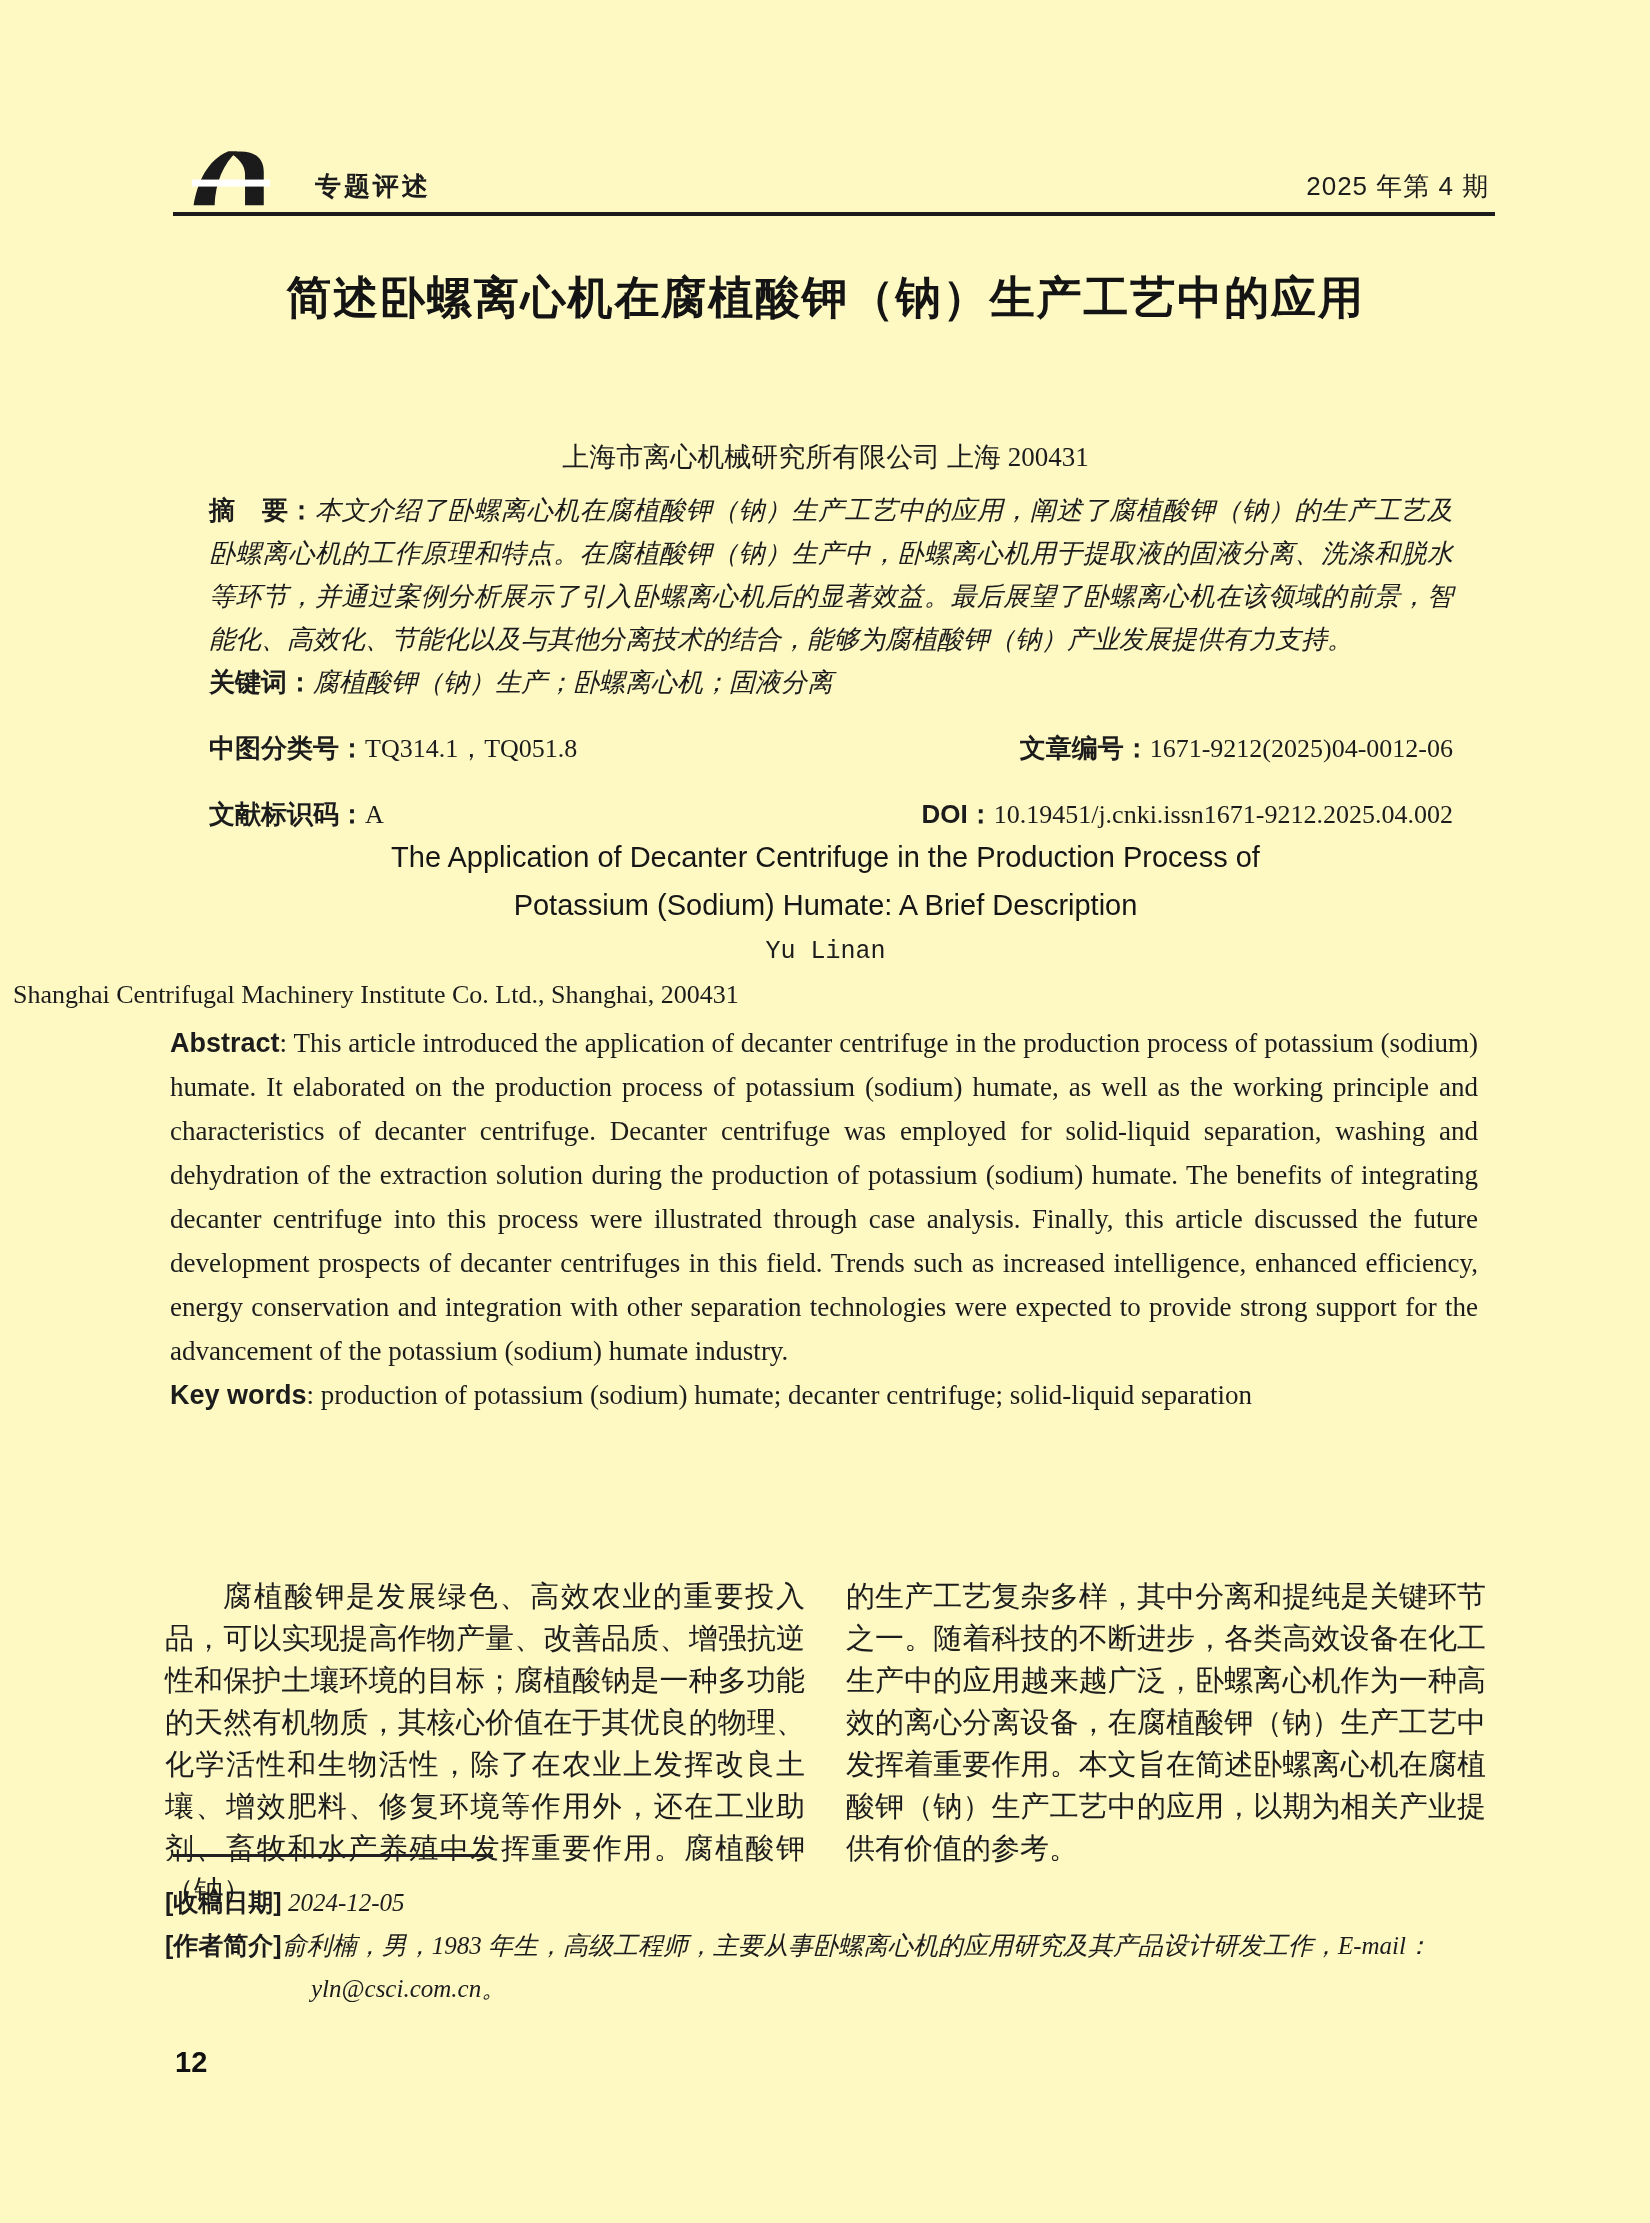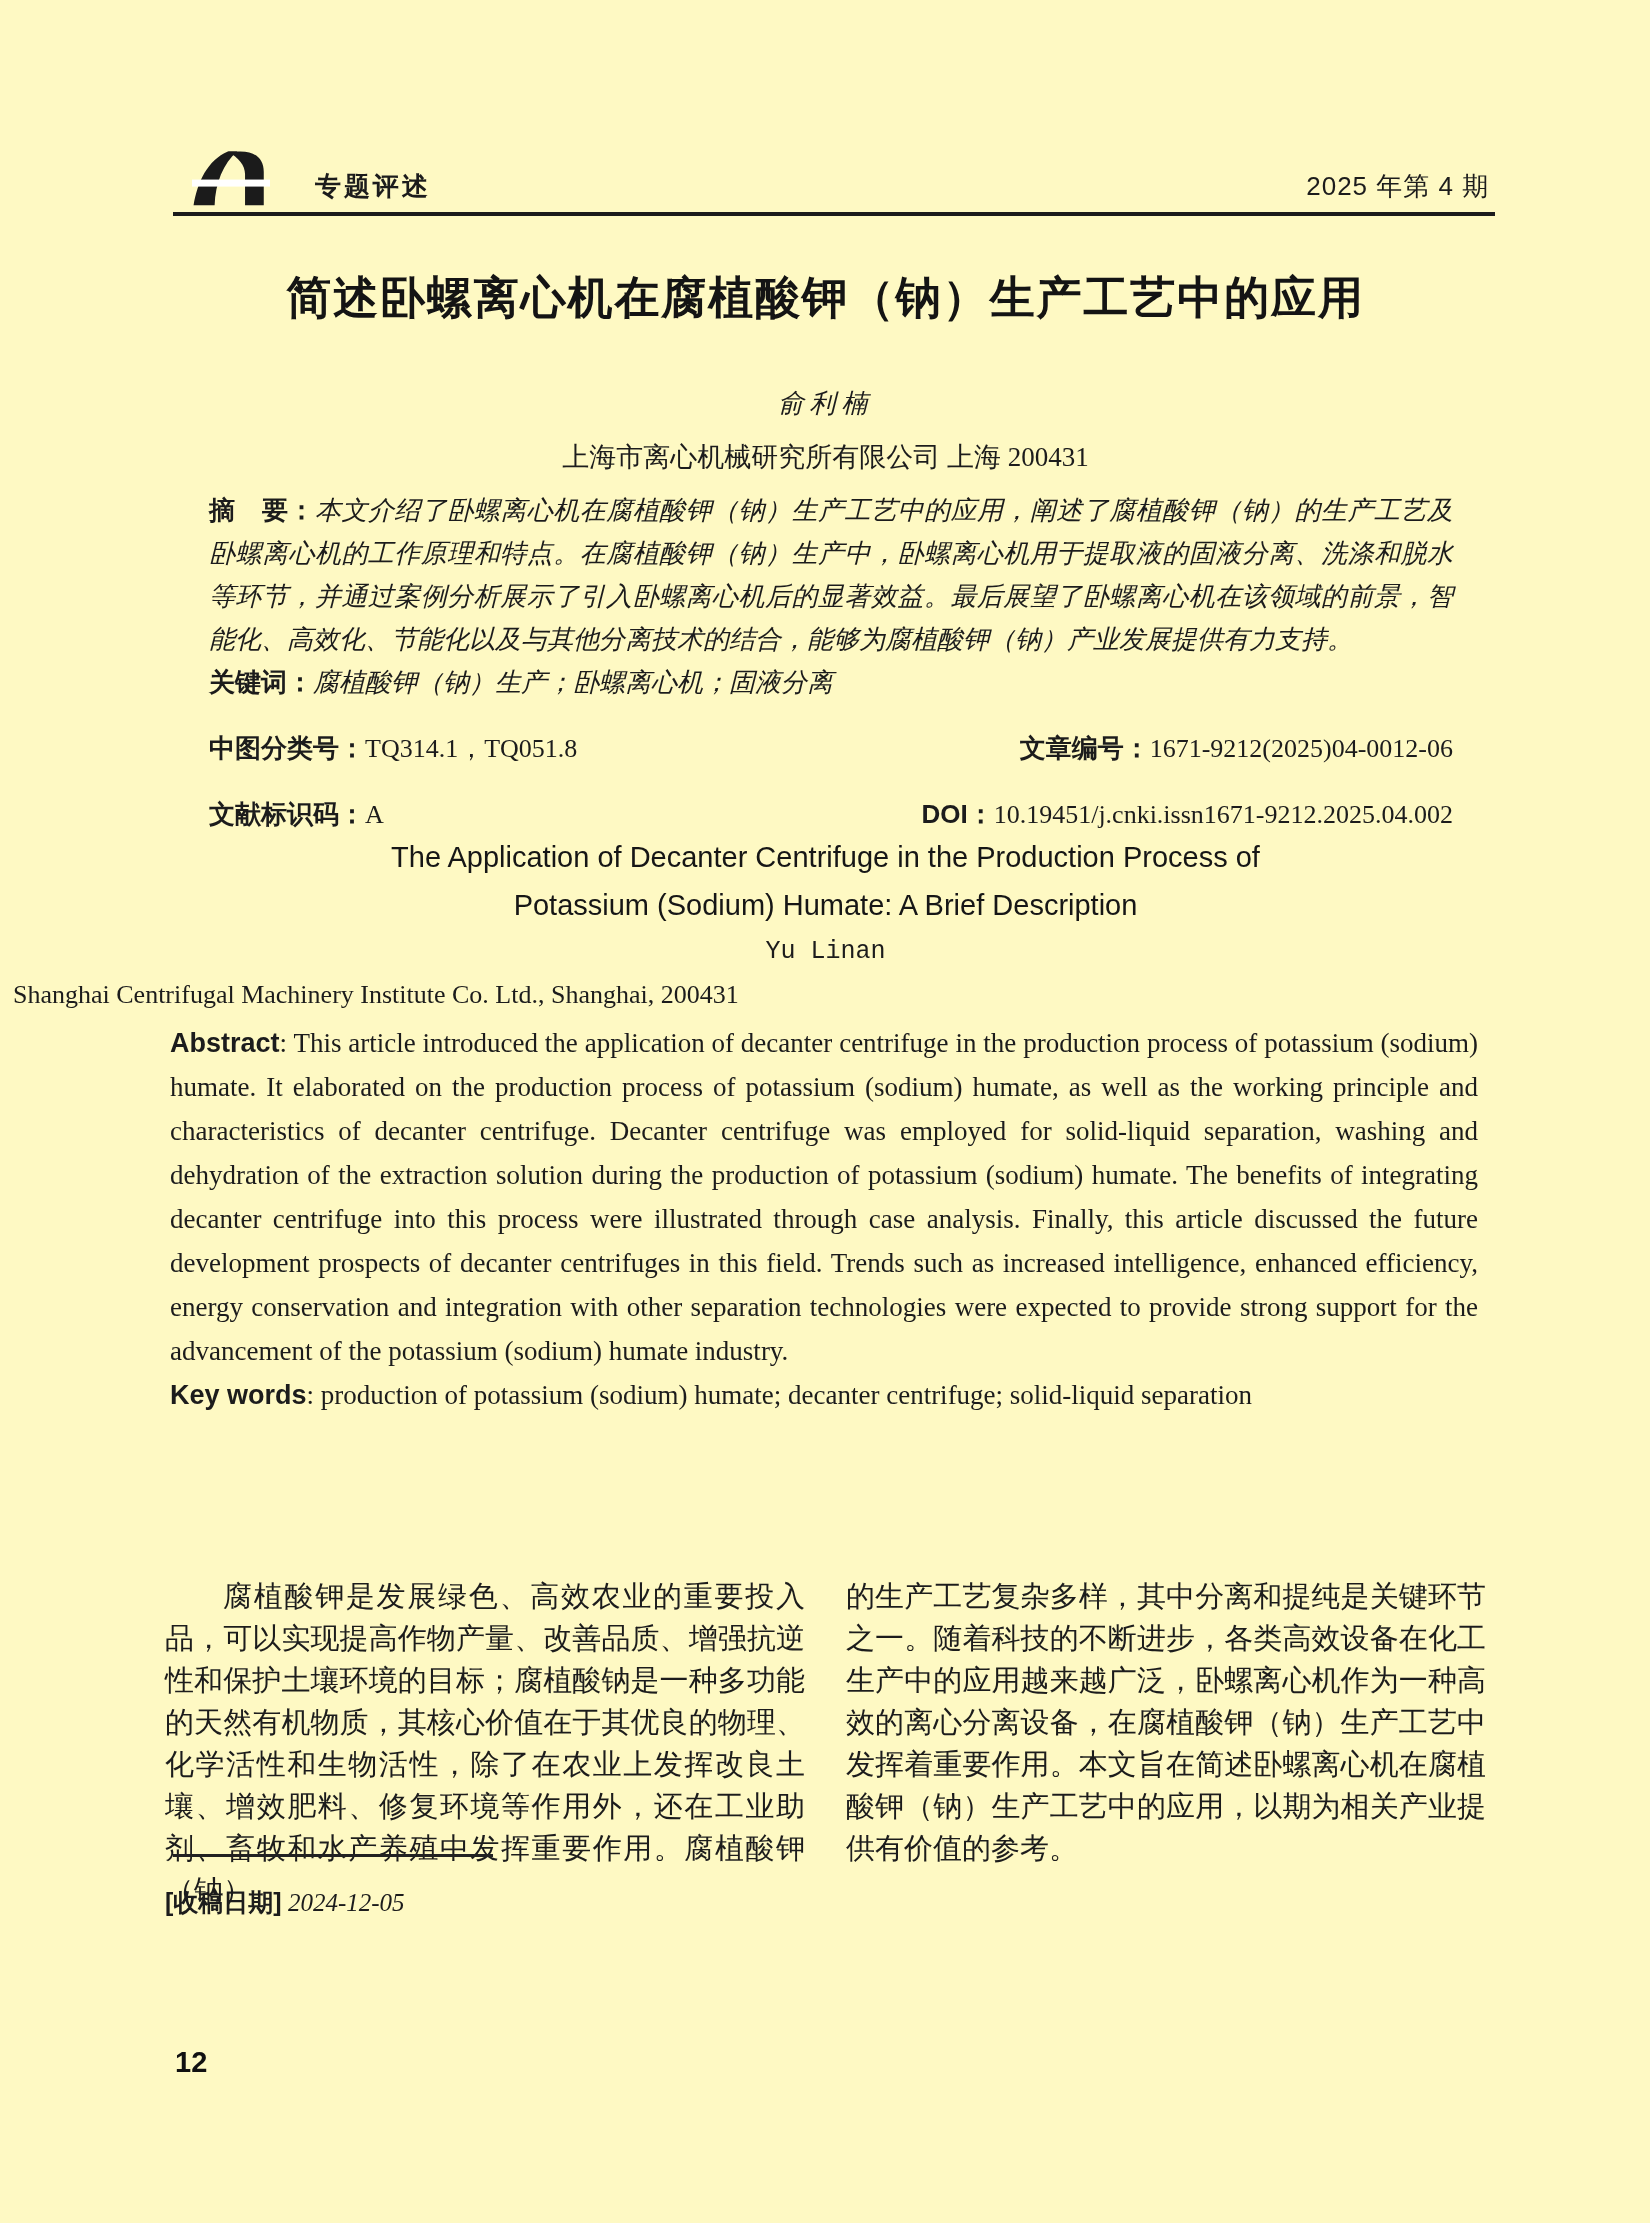--- a/index.html
+++ b/index.html
@@ -126,21 +126,20 @@
       <path d="M2,70 C7,40 20,12 46,1 L58,1 C40,16 30,42 29,70 Z" fill="#1b1b1b"></path>
       <path d="M46,1 L62,1 C82,1 92,11 92,27 L92,70 L68,70 L68,30 C68,19 60,9 46,1 Z" fill="#1b1b1b"></path>
       <rect x="-2" y="37" width="104" height="9" fill="#ffffff"></rect>
     </svg>
     <span class="section-label">专题评述</span>
     <span class="issue-label">2025 年第 4 期</span>
   </div>
   <div class="header-rule"></div>
 
   <h1 class="paper-title">简述卧螺离心机在腐植酸钾（钠）生产工艺中的应用</h1>
-  <div class="author-zh kaiti">俞利楠</div>
   <div class="affiliation-zh">上海市离心机械研究所有限公司 上海 200431</div>
 
   <section class="cn-abstract">
     <p class="kaiti"><span class="lbl">摘　要：</span><span>本文介绍了卧螺离心机在腐植酸钾（钠）生产工艺中的应用，阐述了腐植酸钾（钠）的生产工艺及卧螺离心机的工作原理和特点。在腐植酸钾（钠）生产中，卧螺离心机用于提取液的固液分离、洗涤和脱水等环节，并通过案例分析展示了引入卧螺离心机后的显著效益。最后展望了卧螺离心机在该领域的前景，智能化、高效化、节能化以及与其他分离技术的结合，能够为腐植酸钾（钠）产业发展提供有力支持。</span></p>
     <p class="kaiti"><span class="lbl">关键词：</span><span>腐植酸钾（钠）生产；卧螺离心机；固液分离</span></p>
     <div class="meta-row">
       <span class="meta-col1"><span class="lbl">中图分类号：</span><span class="meta-val">TQ314.1，TQ051.8</span></span>
       <span><span class="lbl">文章编号：</span><span class="meta-val">1671-9212(2025)04-0012-06</span></span>
     </div>
     <div class="meta-row">
@@ -162,18 +161,19 @@
   </section>
 
   <section class="columns">
     <p class="col-left">腐植酸钾是发展绿色、高效农业的重要投入品，可以实现提高作物产量、改善品质、增强抗逆性和保护土壤环境的目标；腐植酸钠是一种多功能的天然有机物质，其核心价值在于其优良的物理、化学活性和生物活性，除了在农业上发挥改良土壤、增效肥料、修复环境等作用外，还在工业助剂、畜牧和水产养殖中发挥重要作用。腐植酸钾（钠）</p>
     <p class="col-right">的生产工艺复杂多样，其中分离和提纯是关键环节之一。随着科技的不断进步，各类高效设备在化工生产中的应用越来越广泛，卧螺离心机作为一种高效的离心分离设备，在腐植酸钾（钠）生产工艺中发挥着重要作用。本文旨在简述卧螺离心机在腐植酸钾（钠）生产工艺中的应用，以期为相关产业提供有价值的参考。</p>
   </section>
 
   <div class="footnote-rule"></div>
   <footer class="footnote">
     <p><span class="lbl">[收稿日期]</span> <span>2024-12-05</span></p>
+    <p class="hang"><span class="lbl">[作者简介]</span><span>俞利楠，男，1983 年生，高级工程师，主要从事卧螺离心机的应用研究及其产品设计研发工作，E-mail：</span><br><span>yln@csci.com.cn。</span></p>
   </footer>
 
   <div class="page-number">12</div>
 
 </div>
 
 
 </body></html>

